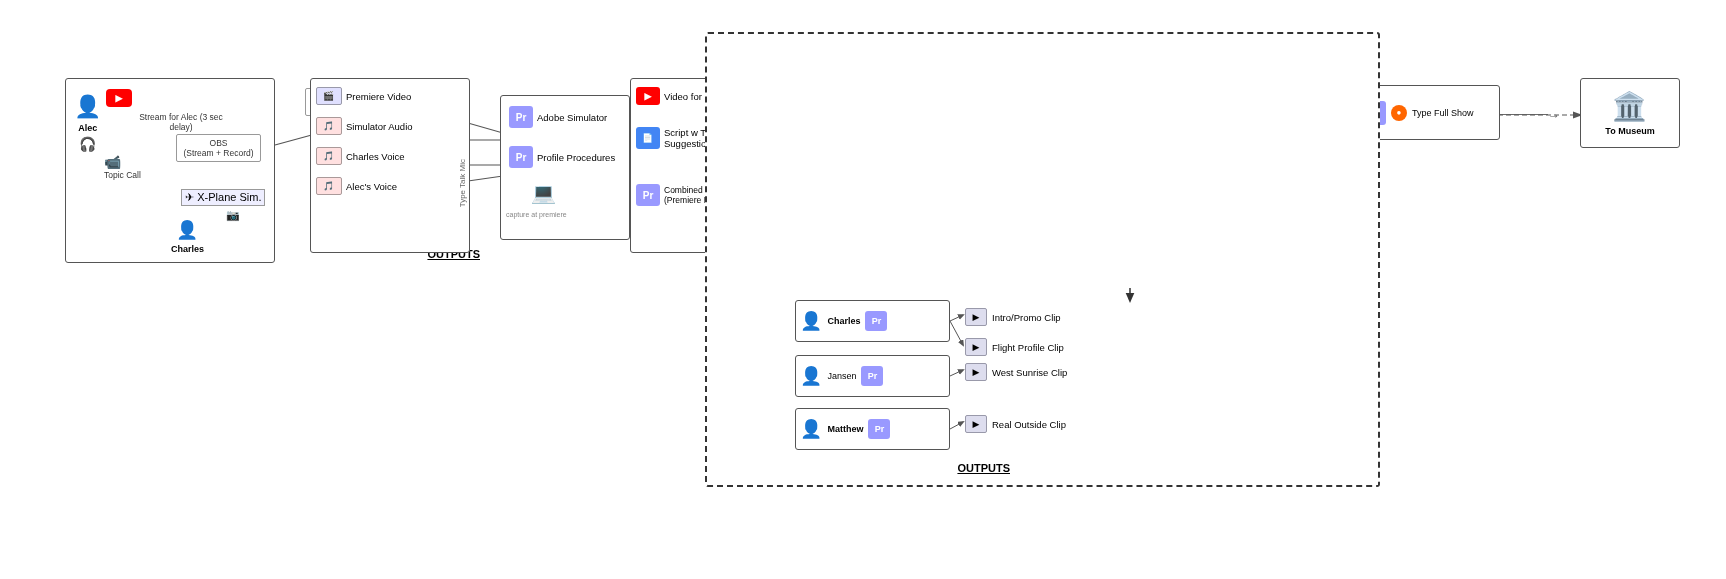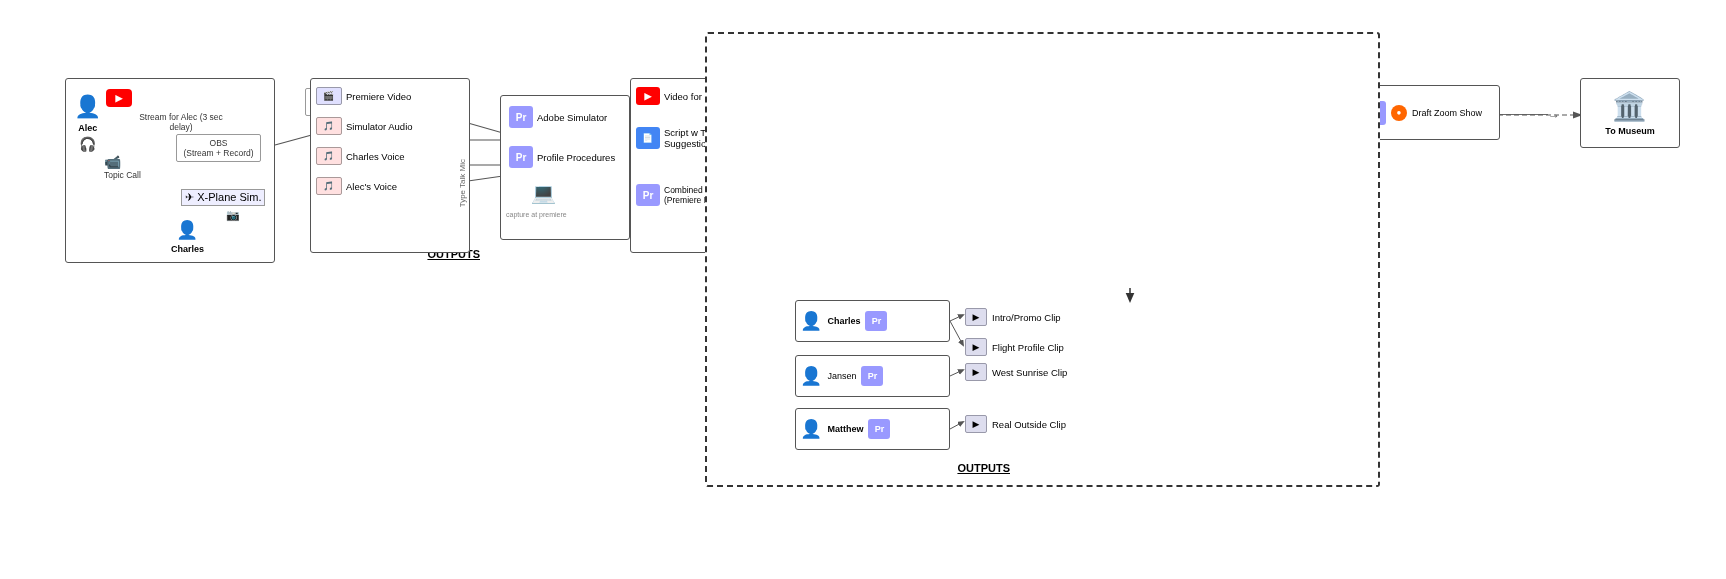--- a/index.html
+++ b/index.html
@@ -279,21 +279,21 @@
       <div style="width:24px;height:22px;background:#ffe0e0;border:1px solid #c88;border-radius:3px;font-size:9px;display:flex;align-items:center;justify-content:center;">🎬</div>
       <div class="label-text" style="font-weight:bold; font-size:13px;">Clips</div>
     </div>
   </div>
 
   <div class="section-label" style="left:1130px; top:295px; width:140px;">OUTPUTS</div>
 
   <div class="box" style="left:1355px; top:85px; width:145px; height:55px; padding:4px; display:flex; align-items:center; gap:5px;">
     <div style="width:26px;height:24px;background:#9999FF;border-radius:3px;font-size:11px;display:flex;align-items:center;justify-content:center;color:white;font-weight:bold;">Pr</div>
     <div style="background:#FF6600;width:16px;height:16px;border-radius:50%;display:flex;align-items:center;justify-content:center;font-size:8px;color:white;">●</div>
-    <div class="label-text" style="font-size:9px;">Draft Zoom Show</div>
+    <div class="label-text" style="font-size:9px;">Type Full Show</div>
   </div>
 
   <div style="position:absolute; left:1500px; top:107px; font-size:12px; color:#555;">————→</div>
 
   <div class="box" style="left:1580px; top:78px; width:100px; height:70px; display:flex; flex-direction:column; align-items:center; justify-content:center; gap:3px;">
     <div style="font-size:28px;">🏛️</div>
     <div class="label-text" style="font-size:9px; font-weight:bold;">To Museum</div>
   </div>
 
   <div class="box box-dashed" style="left:705px; top:32px; width:675px; height:455px; z-index:0; pointer-events:none;"></div>

